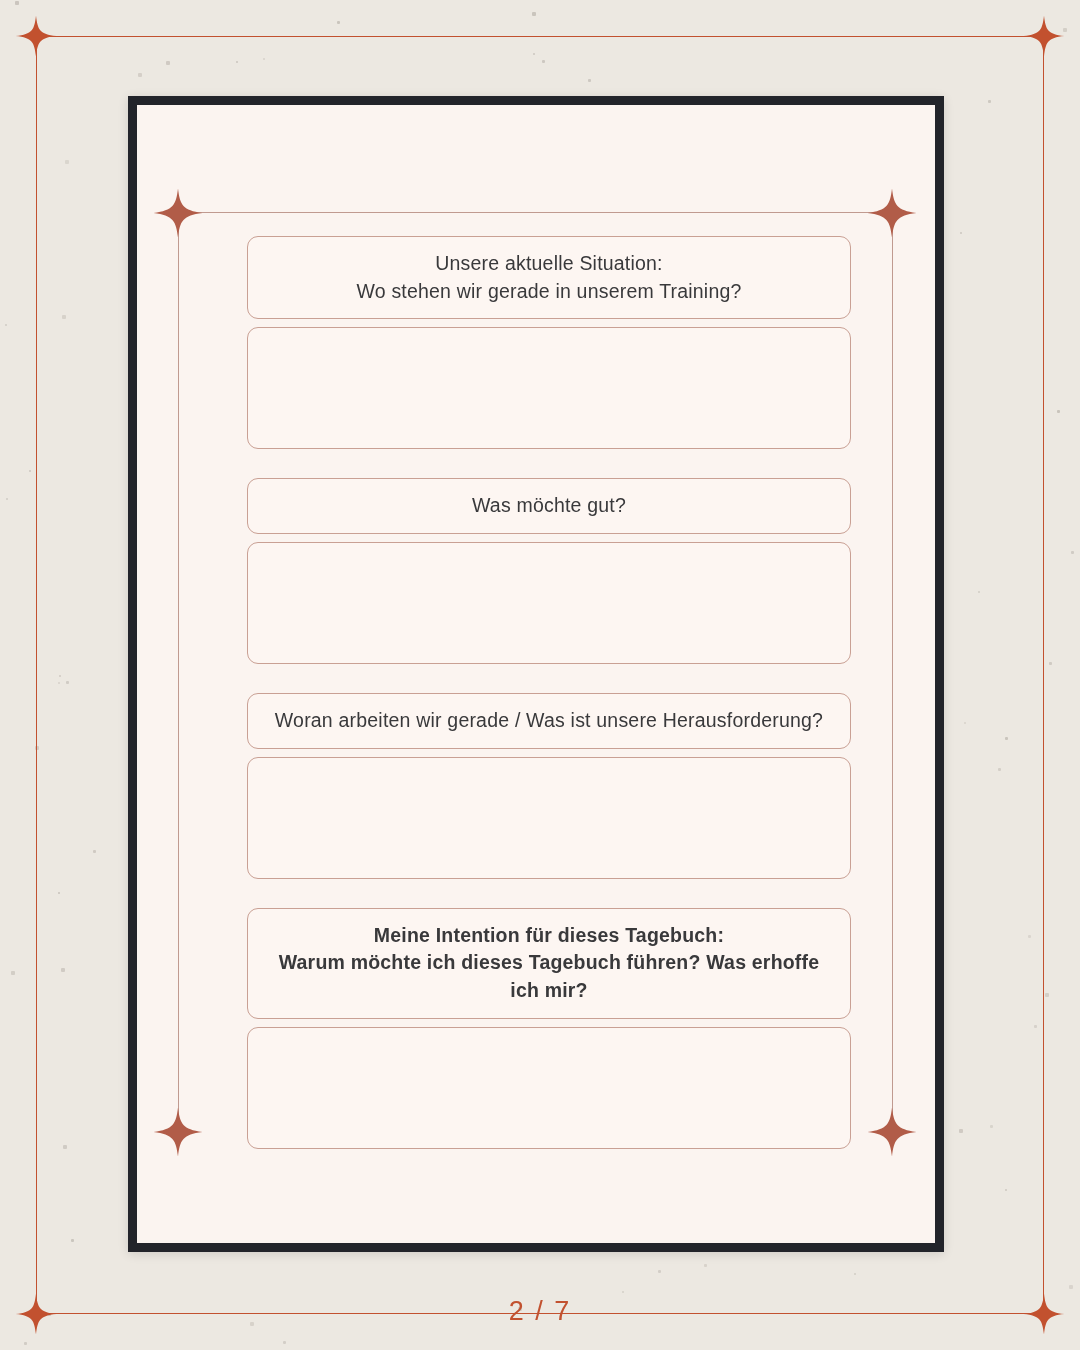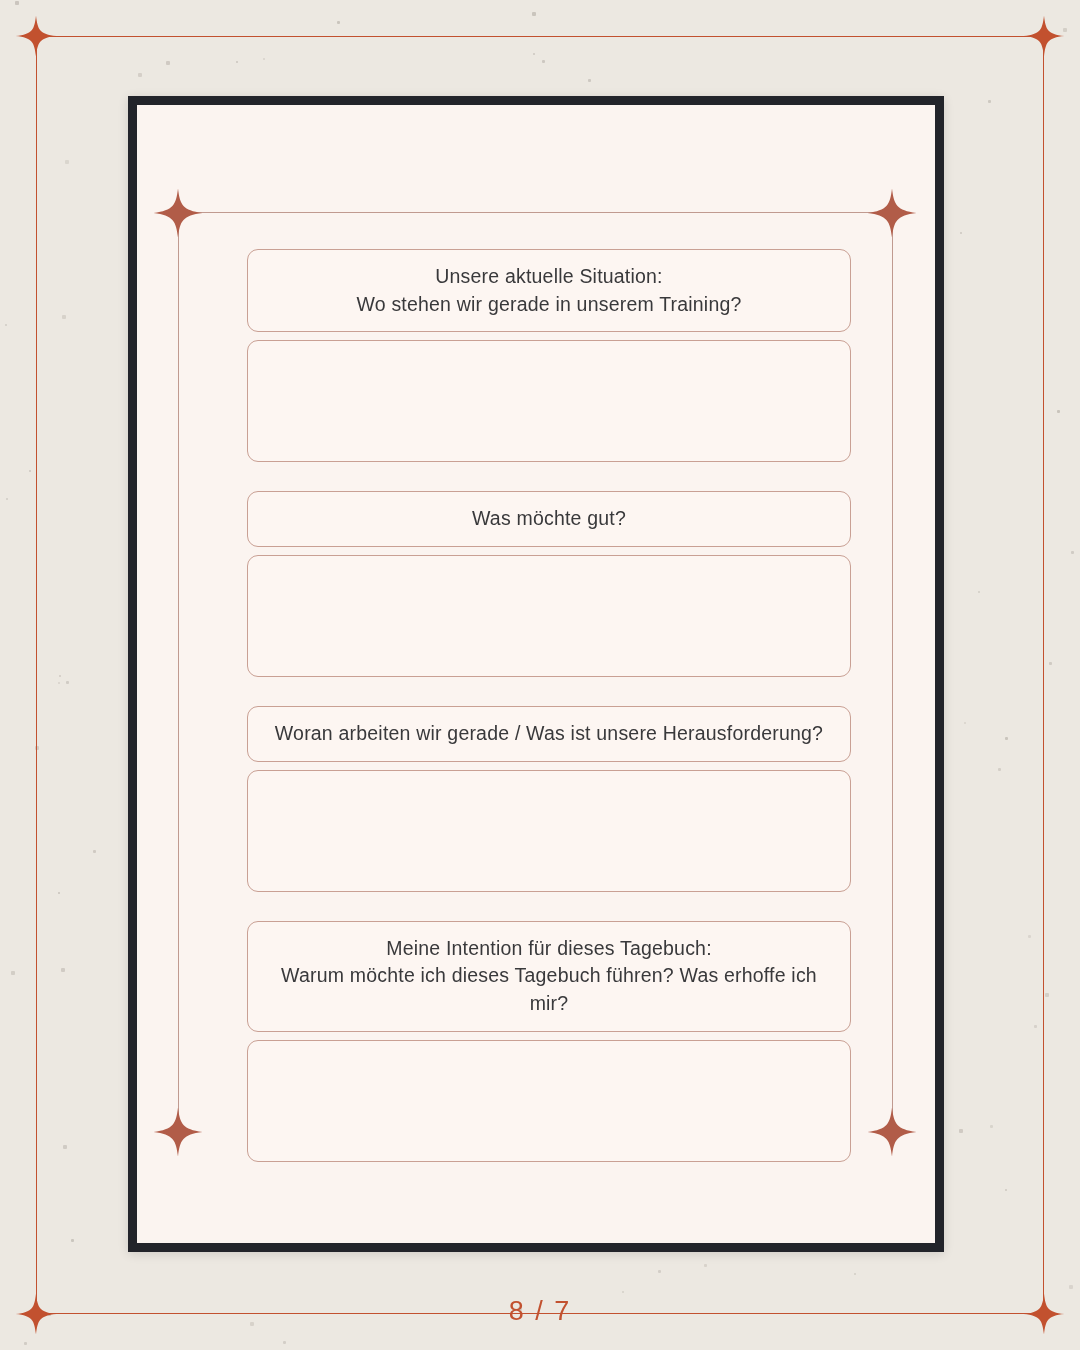--- a/index.html
+++ b/index.html
@@ -114,22 +114,22 @@
   .is-br { left: 729px; top: 1001px; }
 
   
   .content {
     position: absolute;
     left: 110px;
     top: 131px;
     width: 604px;
   }
 
-  .block { margin-bottom: 29px; margin-top: 13px; }
-  .block:last-child { margin-bottom: 0; }
+  .block { margin-bottom: 29px; }
+  .block:last-child { margin-bottom: 0; font-weight: bold; }
 
   .prompt {
     border: 1.3px solid #c9a094;
     border-radius: 11px;
     background: #fdf6f2;
     padding: 13px 22px;
     text-align: center;
     color: #39393b;
     font-size: 19.5px;
     line-height: 1.42;
@@ -239,21 +239,21 @@
   <svg viewBox="0 0 100 100">
       <path d="M50 4 C54 36 58 46 96 50 C58 54 54 64 50 96 C46 64 42 54 4 50 C42 46 46 36 50 4 Z" fill="#c2512f"></path>
     </svg>
 </div>
 <div class="outer-star os-br">
   <svg viewBox="0 0 100 100">
       <path d="M50 4 C54 36 58 46 96 50 C58 54 54 64 50 96 C46 64 42 54 4 50 C42 46 46 36 50 4 Z" fill="#c2512f"></path>
     </svg>
 </div>
 
-<div class="pagination">8 / 7</div>
+<div class="pagination">2 / 7</div>
 
 <div class="page-shell">
   <div class="page">
 
     <div class="rule rule-h rule-top"></div>
     <div class="rule rule-v rule-left"></div>
     <div class="rule rule-v rule-right"></div>
 
     <div class="inner-star is-tl">
       <svg viewBox="0 0 100 100">

